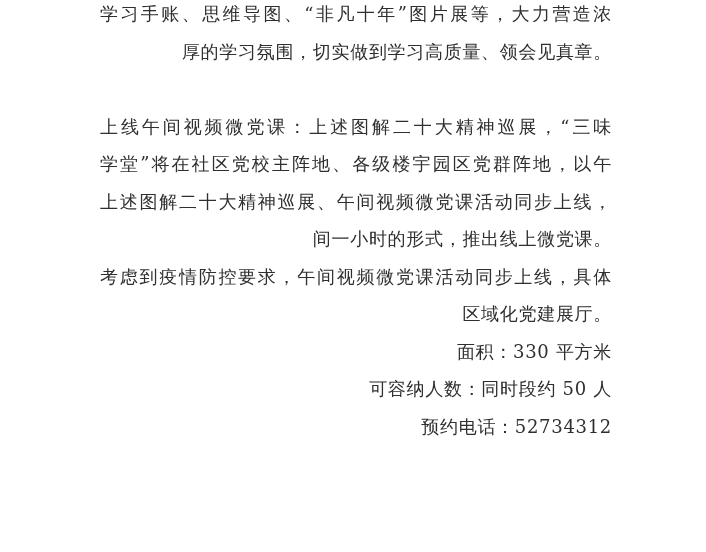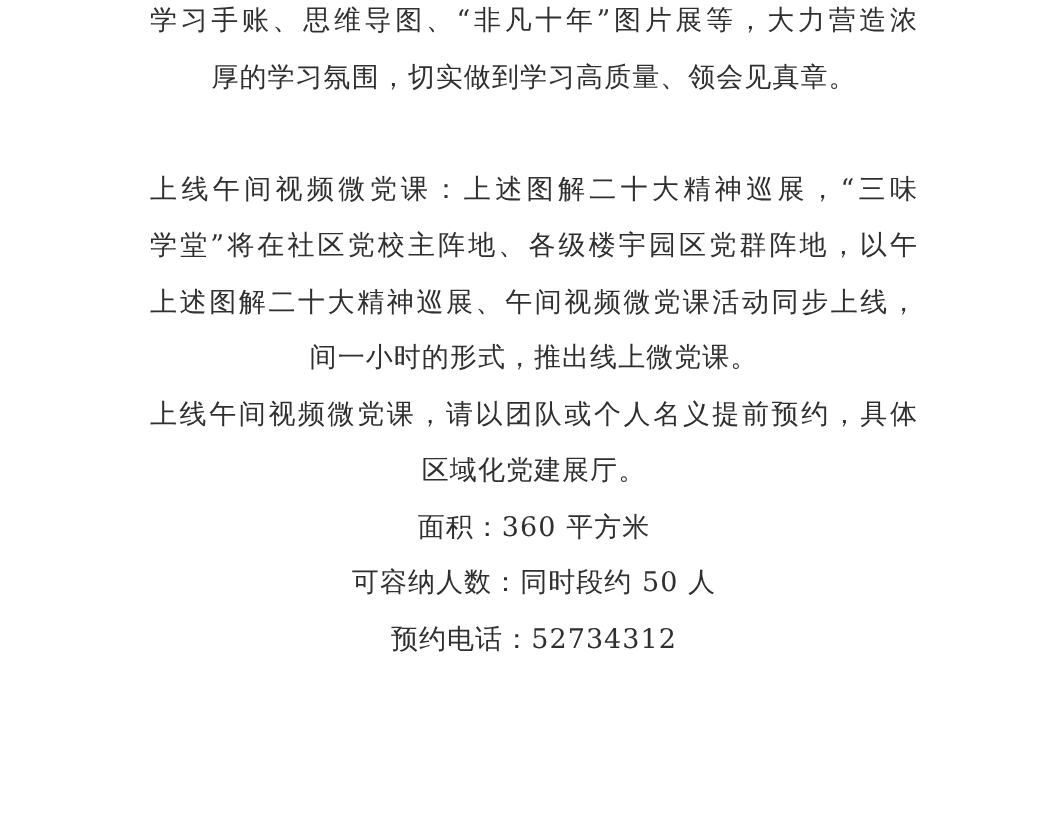--- a/index.html
+++ b/index.html
@@ -20,21 +20,21 @@
     width: 512px;
     font-family: "DejaVu Serif", "Liberation Serif", serif;
     font-size: 18px;
     color: #2f2f2f;
     letter-spacing: 0.7px;
   }
   .text-line {
     height: 37.5px;
     line-height: 37.5px;
     white-space: nowrap;
-    text-align: center;
+    text-align: right;
   }
   .text-line.justify {
     white-space: normal;
     text-align: justify;
     text-align-last: justify;
   }
   .text-line.blank {
     
   }
 </style>
@@ -42,18 +42,18 @@
 <body style="background: rgb(255, 255, 255);">
 
 <div class="doc-page" id="doc-page" style="color: rgb(47, 47, 47);">
     <div class="text-line justify">学习手账、思维导图、“非凡十年”图片展等，大力营造浓</div>
     <div class="text-line">厚的学习氛围，切实做到学习高质量、领会见真章。</div>
     <div class="text-line blank"></div>
     <div class="text-line justify">上线午间视频微党课：上述图解二十大精神巡展，“三味</div>
     <div class="text-line justify">学堂”将在社区党校主阵地、各级楼宇园区党群阵地，以午</div>
     <div class="text-line justify">上述图解二十大精神巡展、午间视频微党课活动同步上线，</div>
     <div class="text-line">间一小时的形式，推出线上微党课。</div>
-    <div class="text-line justify">上线午间视频微党课，请以团队或个人名义提前预约，具体</div>
+    <div class="text-line justify">考虑到疫情防控要求，午间视频微党课活动同步上线，具体</div>
     <div class="text-line">区域化党建展厅。</div>
-    <div class="text-line">面积：360 平方米</div>
+    <div class="text-line">面积：330 平方米</div>
     <div class="text-line">可容纳人数：同时段约 50 人</div>
     <div class="text-line">预约电话：52734312</div>
   </div>
 
 </body></html>

